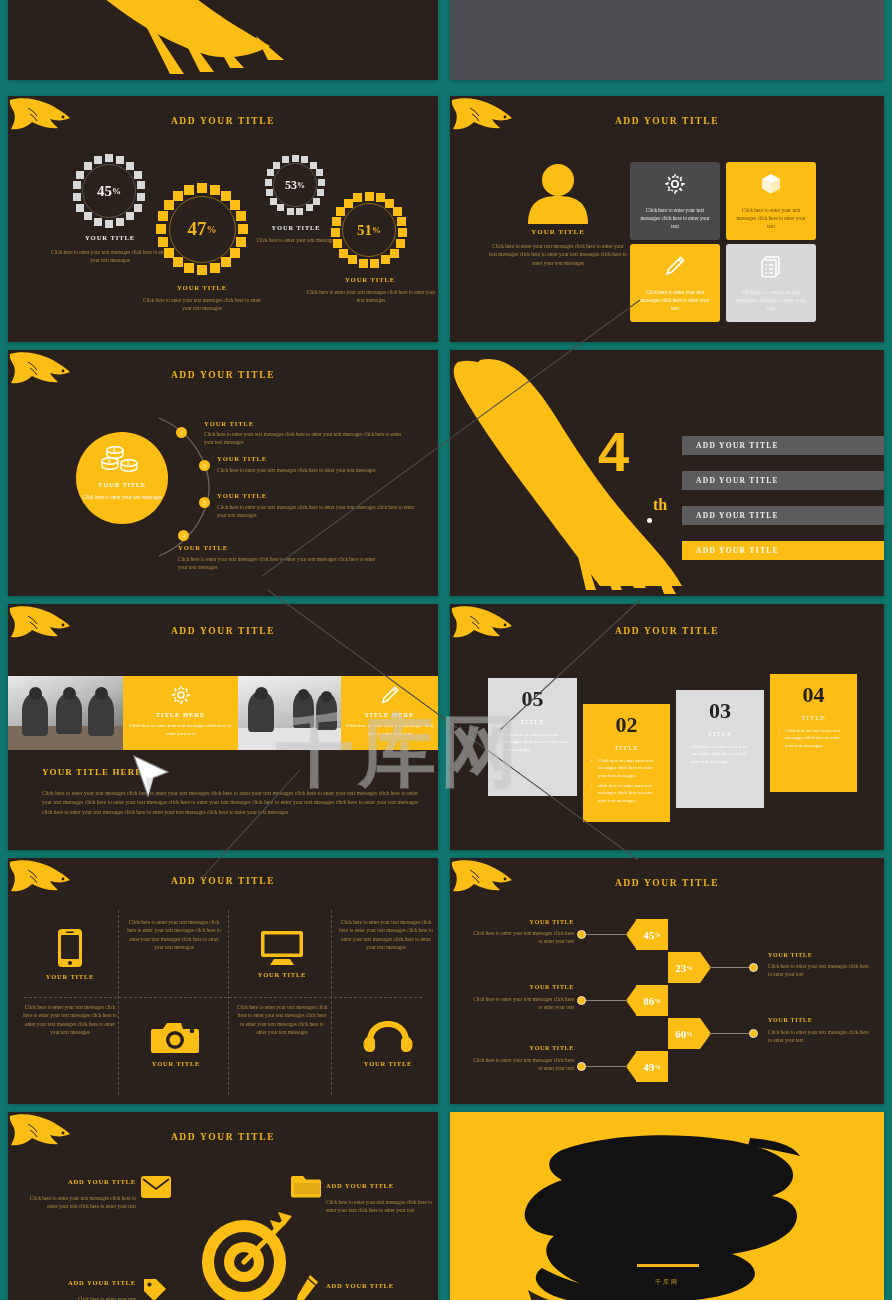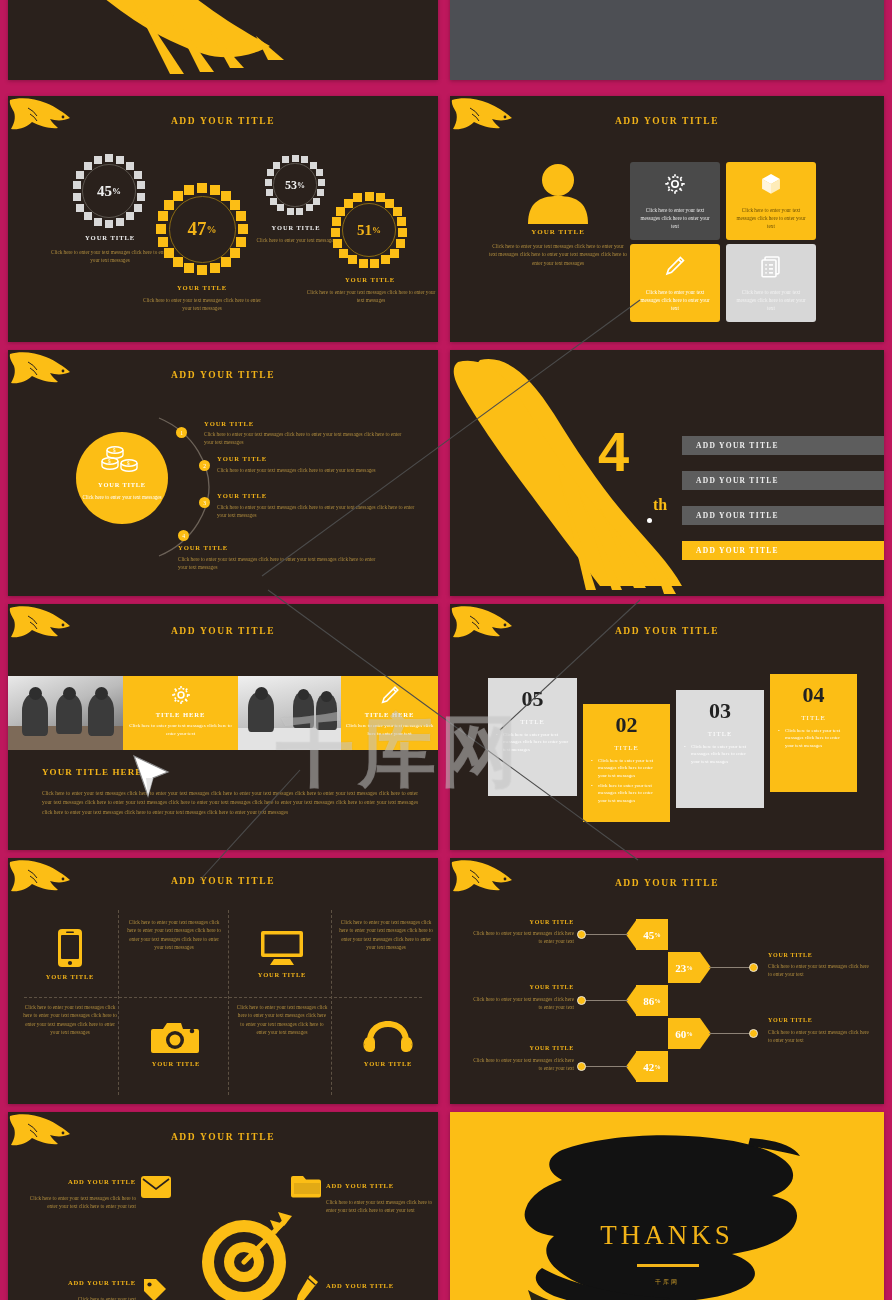--- a/index.html
+++ b/index.html
@@ -5,21 +5,21 @@
   * { box-sizing: border-box; margin: 0; padding: 0; }
   html, body {
     width: 892px; height: 1300px;
     background: #ffffff;
     font-family: "Liberation Serif", "DejaVu Serif", serif;
     overflow: hidden;
   }
   .gallery {
     position: relative;
     width: 892px; height: 1300px;
-    background: #be185d;
+    background: #0f766e;
     padding: 0 8px;
   }
   .slide {
     position: absolute;
     background: #2a211c;
     overflow: hidden;
     box-shadow: 0 1px 4px rgba(0,0,0,0.28);
   }
   .slide.light { background: #4d4f54; }
   .slide.yellowbg { background: #fcbe15; }
@@ -756,21 +756,21 @@
     </div>
     <svg style="position:absolute;left:250px;top:160px;" width="11" height="31">
         <path d="M0,0 L11,15.5 L0,31 Z" fill="#fcbe15"></path>
       </svg>
     <div class="lead" style="left:259px; top:175px; width:44px;"></div>
     <div class="dotm" style="left:299px; top:171px;"></div>
     <div class="lbl-h" style="left:318px; top:159px;">YOUR TITLE</div>
     <div class="lbl-p" style="left:318px; top:171px; width:104px;">Click here to enter your text messages click here to enter your text</div>
 
     <div class="pct" style="left:186px; top:193px; width:32px;">
-      <span>42</span>
+      <span>49</span>
         <span style="font-size:6.5px">%</span>
     </div>
     <svg style="position:absolute;left:176px;top:193px;" width="11" height="31">
         <path d="M11,0 L0,15.5 L11,31 Z" fill="#fcbe15"></path>
       </svg>
     <div class="lead" style="left:133px; top:208px; width:45px;"></div>
     <div class="dotm" style="left:127px; top:204px;"></div>
     <div class="lbl-h" style="left:68px; top:187px; width:56px; text-align:right;">YOUR TITLE</div>
     <div class="lbl-p" style="left:20px; top:199px; width:104px; text-align:right;">Click here to enter your text messages click here to enter your text</div>
   </div>
@@ -827,21 +827,20 @@
   <div class="slide yellowbg" style="left:450px; top:1112px; width:434px; height:246px;">
     <svg width="434" height="246" style="position:absolute;left:0;top:0">
       <path d="M112,38 C150,24 210,20 262,26 C300,30 330,40 340,54 C348,66 340,78 322,84
                C344,88 352,100 344,114 C336,128 310,138 282,142 C306,150 312,164 296,174
                C276,186 236,192 196,188 C160,184 128,174 110,160 C94,148 92,134 104,124
                C84,122 70,110 76,96 C80,84 94,74 112,68 C96,60 94,46 112,38 Z" fill="#121212"></path>
       <path d="M92,156 C120,172 170,184 220,186 C186,198 136,196 104,184 C86,176 80,164 92,156 Z" fill="#121212"></path>
       <path d="M300,26 C326,28 344,34 350,44 C334,40 314,36 298,34 Z" fill="#121212"></path>
       <path d="M78,178 C108,196 160,206 208,208 C168,214 112,208 84,196 Z" fill="#121212" opacity=".9"></path>
     </svg>
-    <div class="thanks-word" style="top:108px;">THANKS</div>
     <div class="thanks-rule" style="left:187px; top:152px; width:62px;"></div>
     <div class="thanks-sub" style="top:166px;">千库网</div>
   </div>
 
   <svg class="diag" width="892" height="1300" style="left:0;top:0;">
     <line x1="262" y1="576" x2="640" y2="300" stroke="#4b4b4b" stroke-width="1.1"></line>
     <line x1="268" y1="590" x2="638" y2="860" stroke="#4b4b4b" stroke-width="1.1"></line>
     <line x1="500" y1="730" x2="640" y2="600" stroke="#4b4b4b" stroke-width="1.1"></line>
     <line x1="300" y1="770" x2="200" y2="880" stroke="#4b4b4b" stroke-width="1.1"></line>
   </svg>

